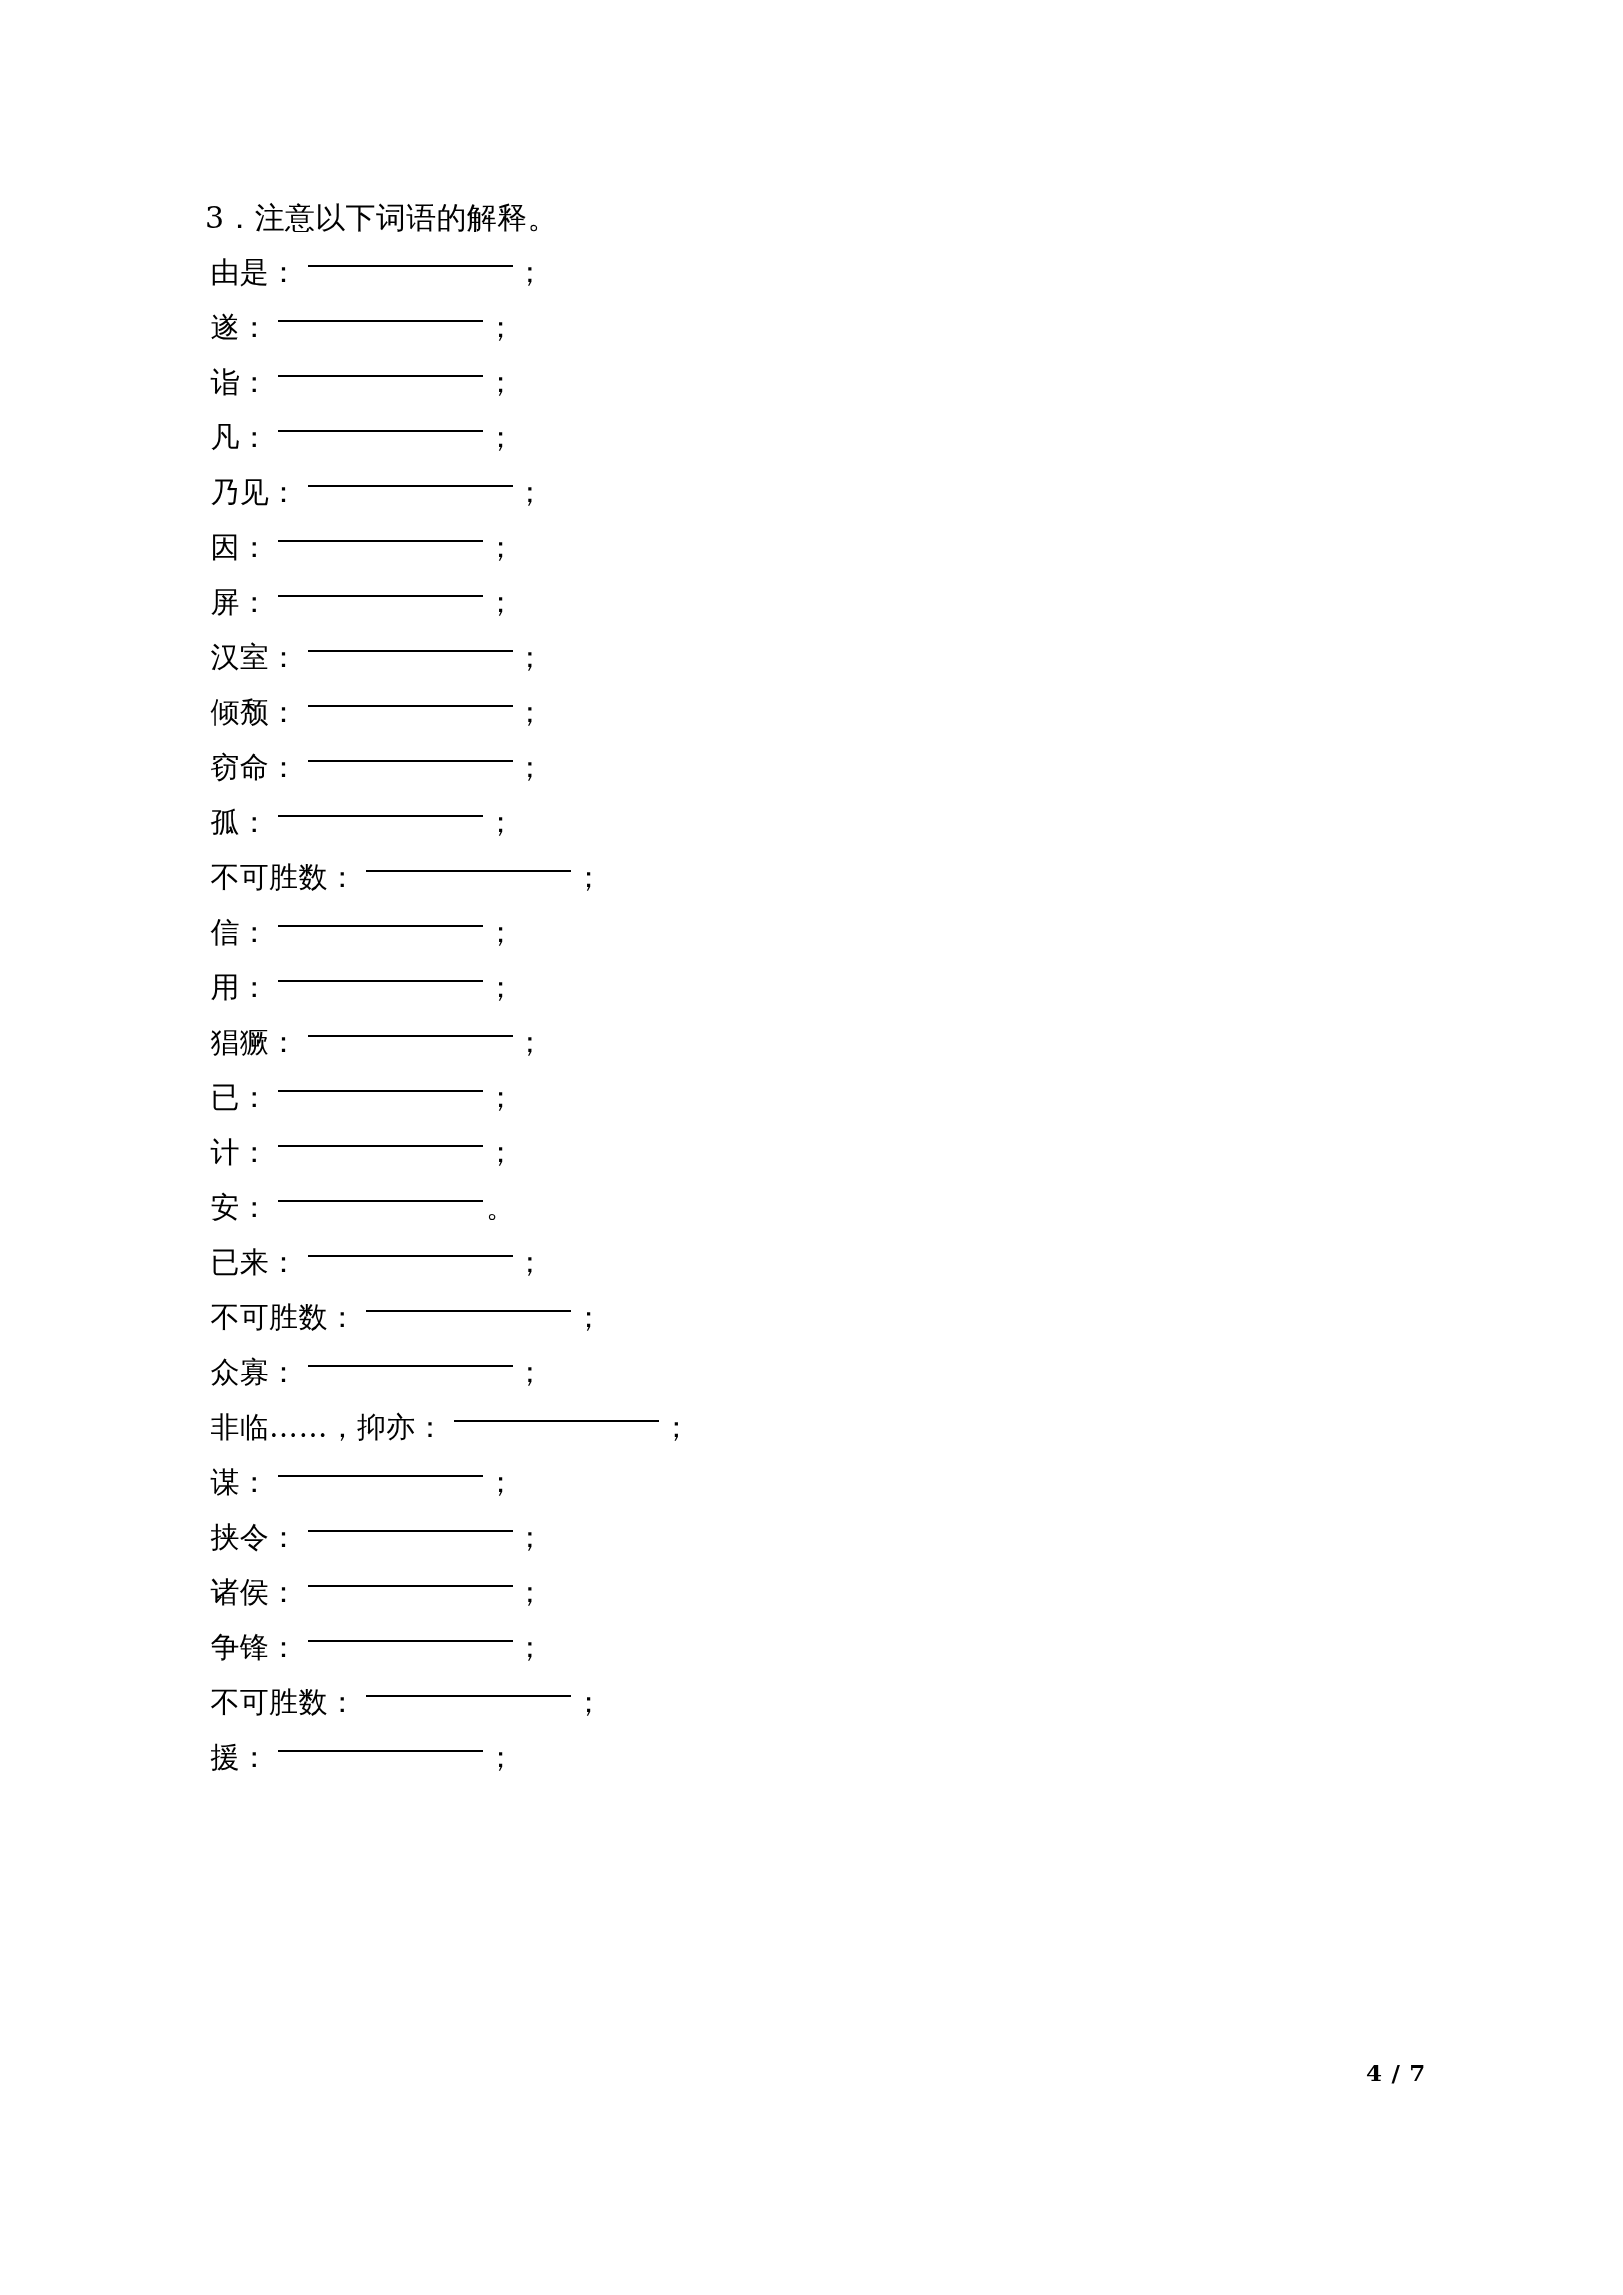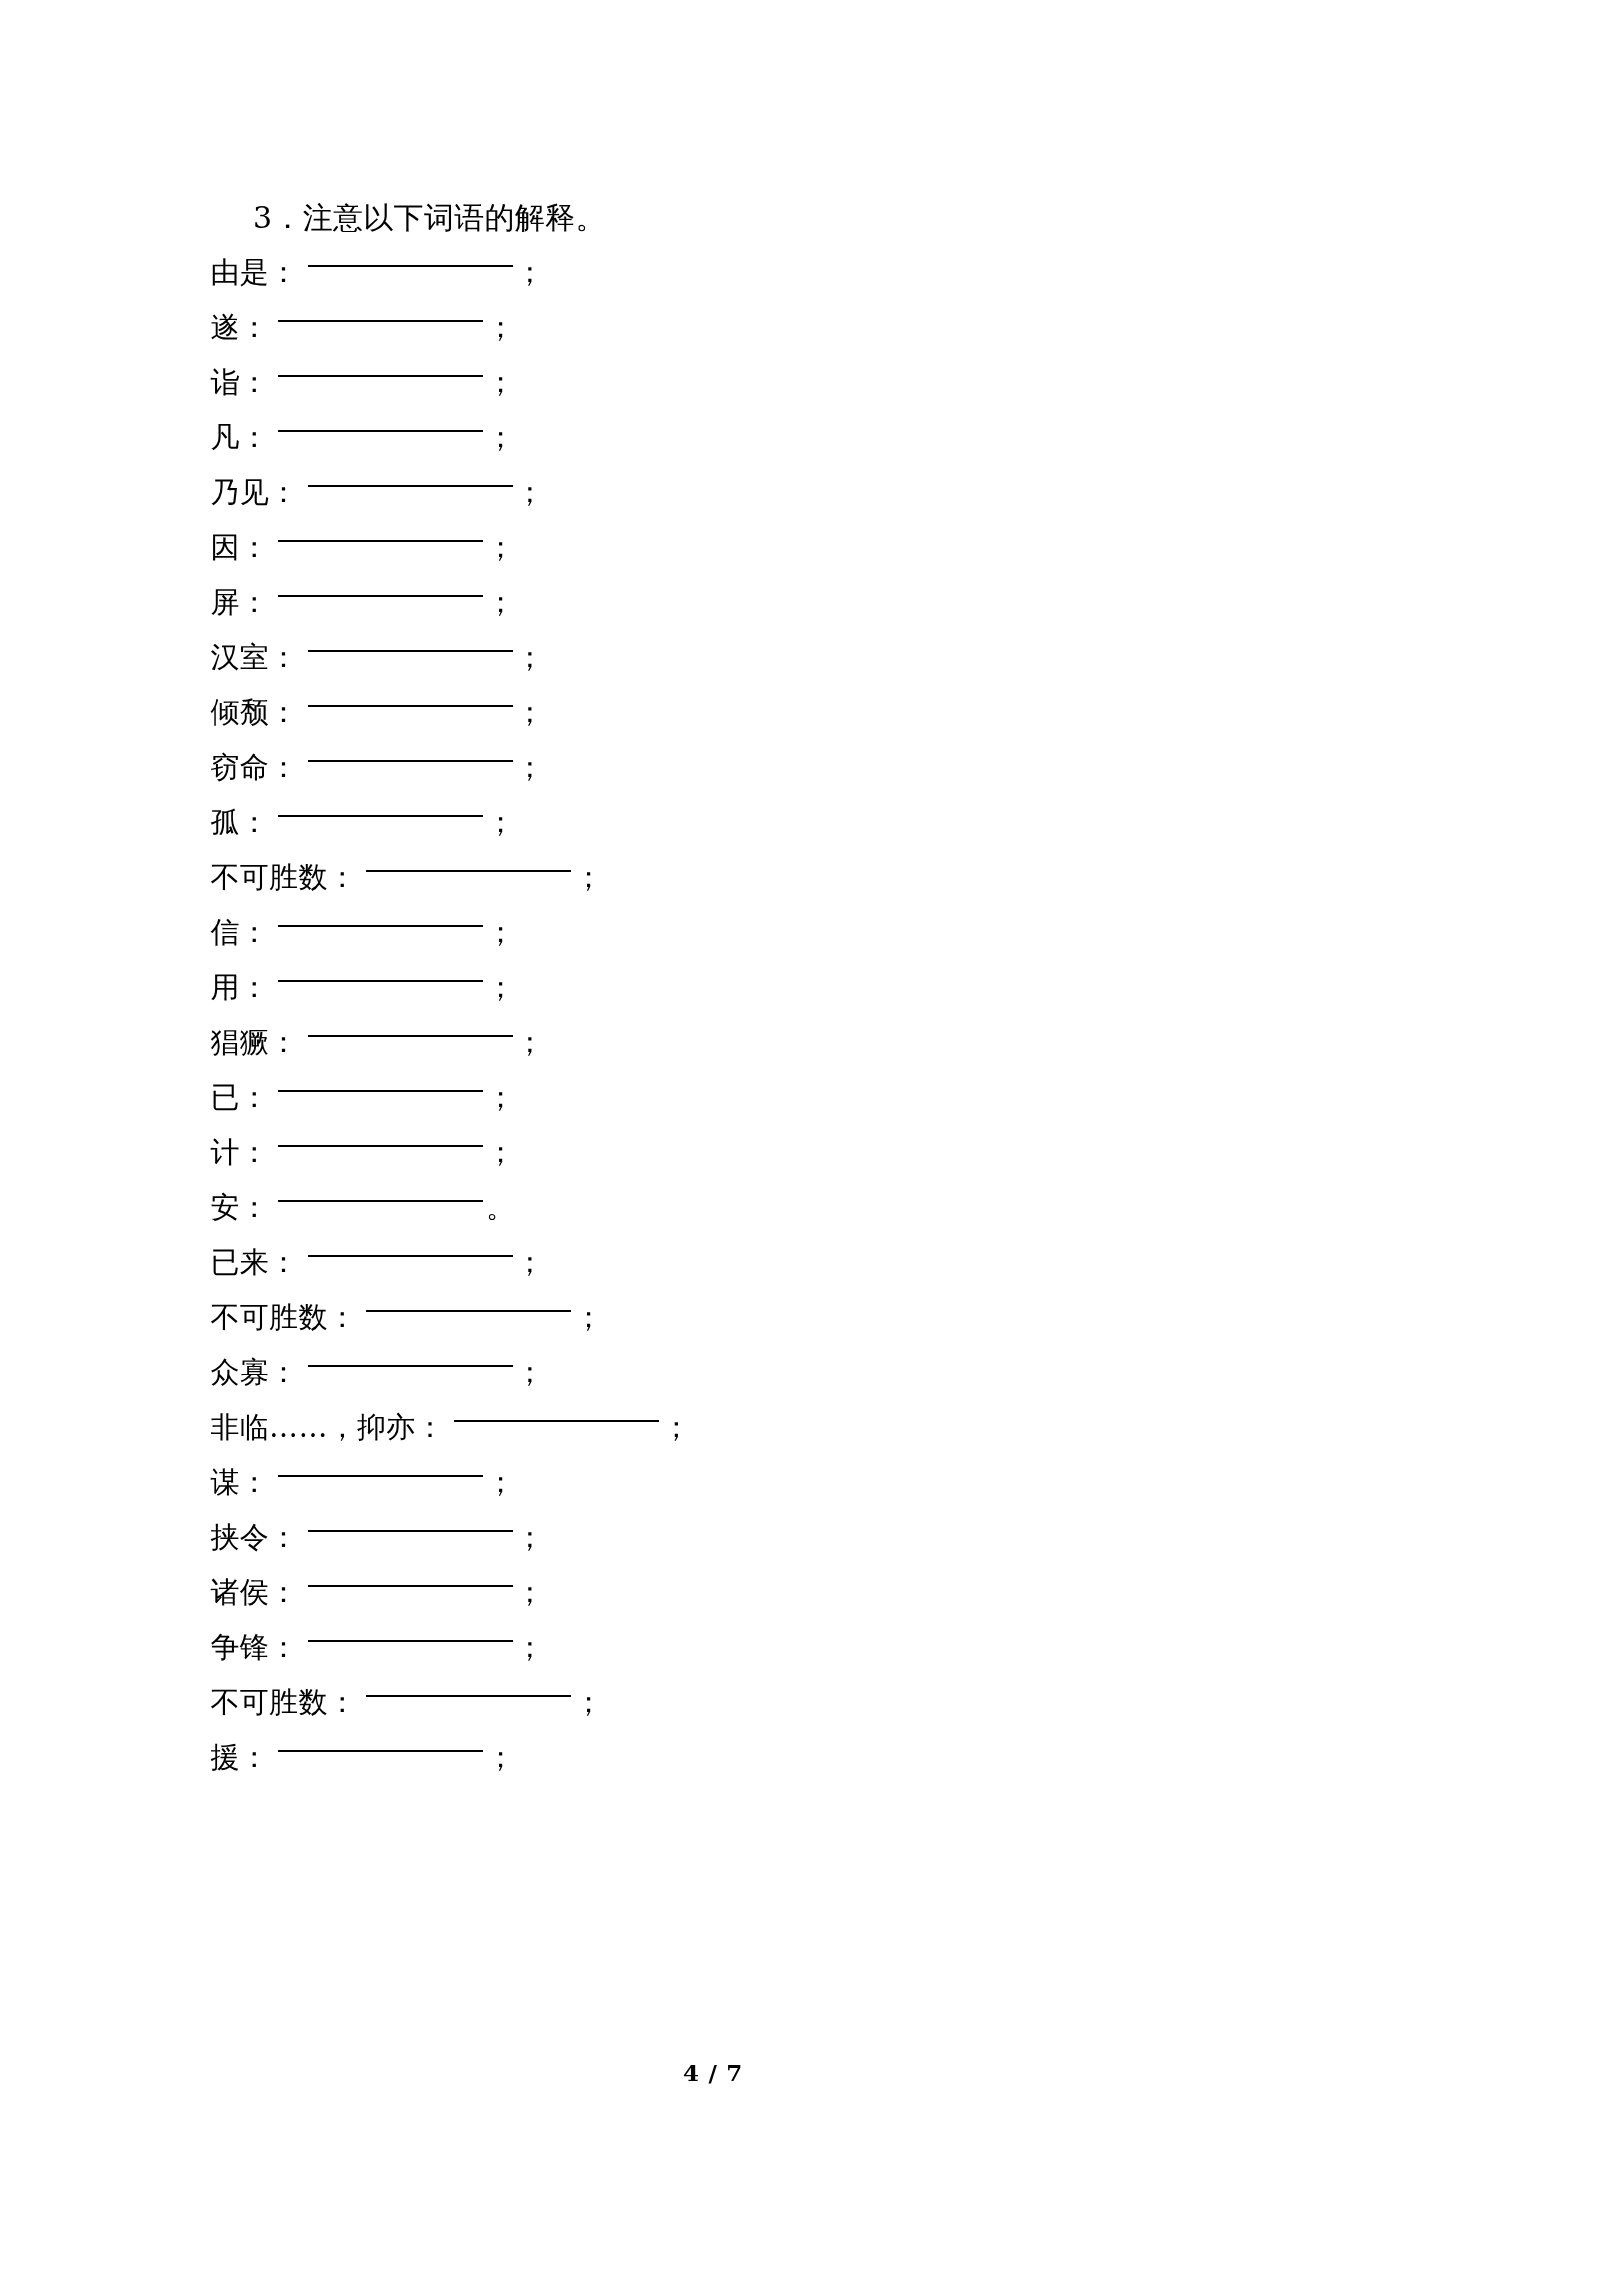--- a/index.html
+++ b/index.html
@@ -27,21 +27,20 @@
     top: 190px;
     width: 1220px;
   }
 
   
   .heading {
     font-size: 30px;
     line-height: 55px;
     white-space: nowrap;
     letter-spacing: 0.3px;
-    margin-left: 48px;
   }
 
   
   .entry {
     display: flex;
     align-items: flex-start;
     font-size: 29px;
     line-height: 55px;
     white-space: nowrap;
     padding-left: 5.5px;
@@ -64,21 +63,21 @@
   .entry .punct {
     font-size: 29px;
   }
 
   
   .footer {
     position: absolute;
     left: 0;
     top: 2059px;
     width: 1426px;
-    text-align: center;
+    text-align: right;
     font-size: 23px;
     font-weight: bold;
     font-family: "DejaVu Serif", "Liberation Serif", serif;
     letter-spacing: 0.7px;
   }
 </style>
 </head>
 <body>
 
 <div class="page">

